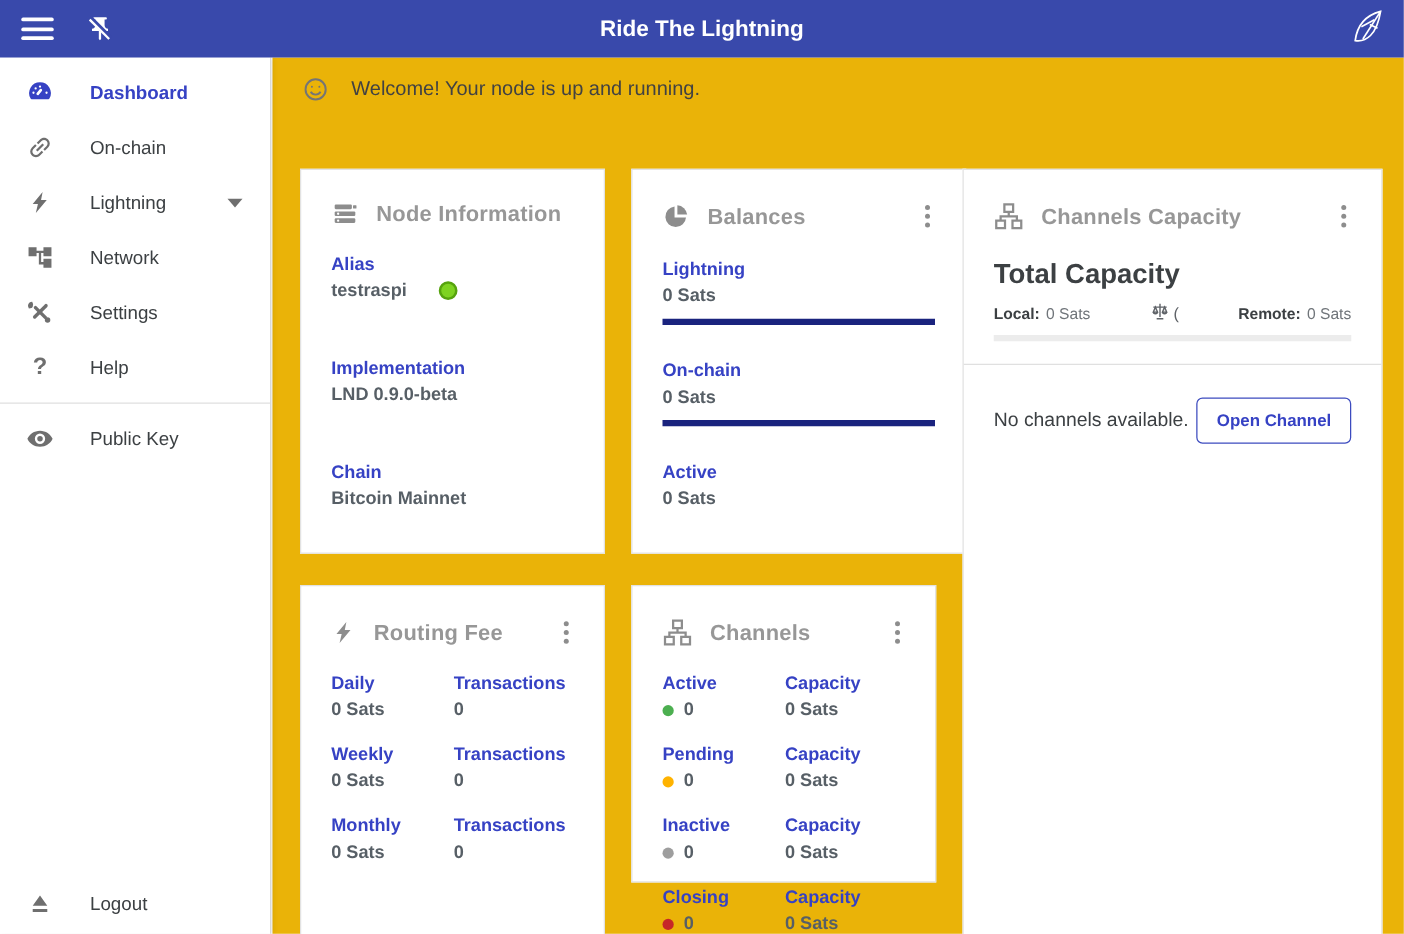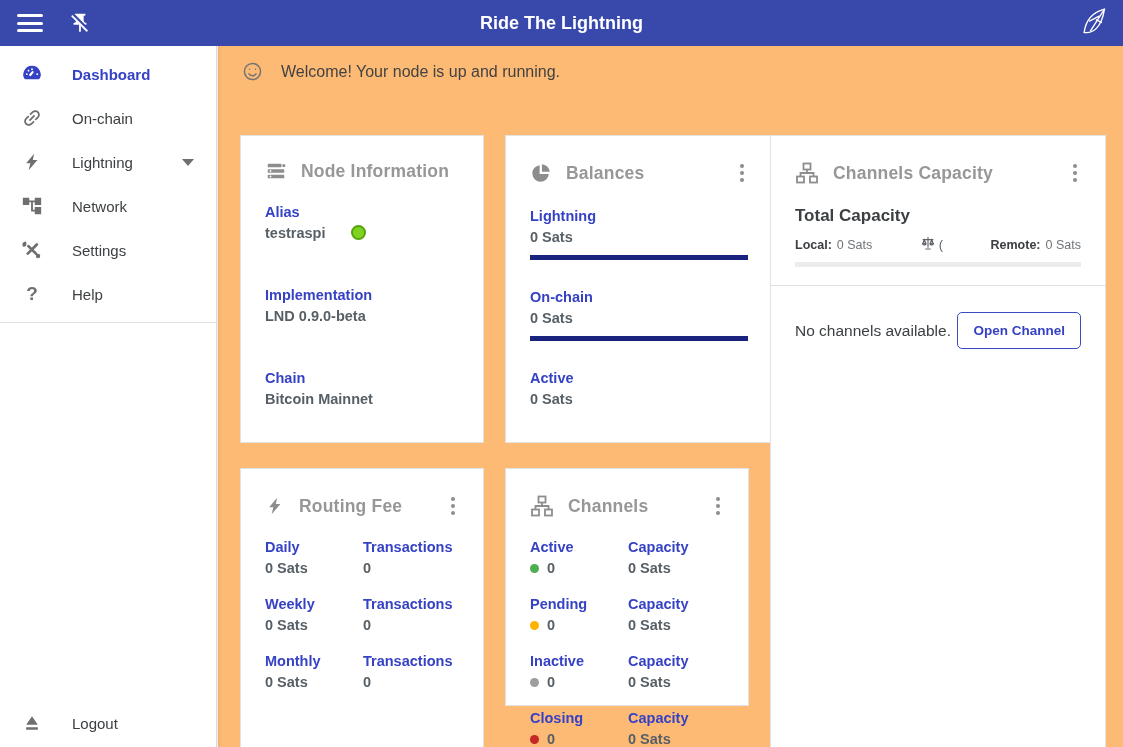--- a/index.html
+++ b/index.html
@@ -27,21 +27,21 @@
   .nav-item.active { color:#3642c4; font-weight:700; }
   .nav-item.active .nav-ic { color:#3642c4; }
   .nav-caret { margin-left:auto; margin-right:22px; width:0; height:0;
                border-left:6px solid transparent; border-right:6px solid transparent;
                border-top:7px solid #6f6f6f; }
   .side-divider { height:1px; background:#e0e0e0; margin:6px 0; }
   .logout-item { position:absolute; left:0; bottom:2px; width:100%; }
   .helpq { font-size:19px; font-weight:700; color:#6f6f6f; }
 
   
-  .main { position:absolute; left:218px; top:46px; width:905px; height:701px; background:#fdba74; }
+  .main { position:absolute; left:218px; top:46px; width:905px; height:701px; background:#eab308; }
   .welcome { position:absolute; left:24px; top:15px; display:flex; align-items:center;
              color:#424242; font-size:16px; }
   .welcome .smiley { margin-right:18px; display:flex; }
 
   .card { position:absolute; background:#fff; border:1px solid #e2e2e2; border-radius:0;margin-top:40px; }
   .card-head { display:flex; align-items:center; padding:24px 24px 0 24px; color:#979797; }
   .card-head .cicon { margin-right:14px; display:flex; color:#8d8d8d; }
   .card-title { font-size:17.5px; font-weight:700; letter-spacing:.2px; }
   .kebab { margin-left:auto; display:flex; flex-direction:column; gap:3px; cursor:pointer; padding:4px; }
   .kebab i { width:4px; height:4px; border-radius:50%; background:#8d8d8d; }
@@ -59,21 +59,21 @@
   .node-block { margin-bottom:46px; }
   .alias-line { display:flex; align-items:center; }
   .alias-dot { width:15px; height:15px; border-radius:50%; background:#7ed321;
                border:2px solid #56a30e; margin-left:26px; margin-top:4px; }
 
   .bal-body { padding:22px 24px 0 24px; }
   .bal-row { margin-bottom:29px; }
   .bal-bar { height:5px; background:#1a237e; margin-top:10px; }
 
   .cap-sub { padding:20px 24px 0 24px; }
-  .cap-heading { color:#3c4043; font-size:17px; font-weight:700; }
+  .cap-heading { color:#3c4043; font-size:22px; font-weight:700; }
   .cap-line { display:flex; align-items:center; margin-top:9px; font-size:12.5px; color:#70757a; }
   .cap-line b { color:#3c4043; font-weight:700; margin-right:5px; }
   .cap-mid { margin:0 auto; display:flex; align-items:center; color:#5f6368; }
   .cap-paren { margin-left:3px; font-size:13px; color:#5f6368; }
   .cap-bar { height:5px; background:#ececec; margin-top:8px; }
   .cap-divider { height:1px; background:#e0e0e0; margin-top:18px; }
   .cap-empty-row { display:flex; align-items:center; padding:26px 24px 0 24px; }
   .cap-empty-text { color:#3c4043; font-size:15.5px; }
   .open-btn { margin-left:auto; height:37px; padding:0 15px; background:#fff;
               border:1px solid #3c4bbf; border-radius:5px; color:#3642c4;
@@ -177,20 +177,29 @@
 
   <div class="nav-item">
     <span class="nav-ic">
         <span class="helpq">?</span>
       </span>
     <span class="nav-label">Help</span>
   </div>
 
   <div class="side-divider"></div>
 
+  <div class="nav-item">
+    <span class="nav-ic">
+      <svg width="22" height="22" viewBox="0 0 24 24" fill="currentColor">
+        <path d="M12 5C7 5 2.7 8.1 1 12c1.7 3.9 6 7 11 7s9.3-3.1 11-7c-1.7-3.9-6-7-11-7zm0 11.5a4.5 4.5 0 1 1 0-9 4.5 4.5 0 0 1 0 9z"></path>
+        <circle cx="12" cy="12" r="2.4"></circle>
+      </svg>
+    </span>
+    <span class="nav-label">Public Key</span>
+  </div>
 
   <div class="nav-item logout-item">
     <span class="nav-ic">
       <svg width="20" height="20" viewBox="0 0 24 24" fill="currentColor">
         <path d="M5 17h14v3H5zM12 4 5 14h14L12 4z"></path>
       </svg>
     </span>
     <span class="nav-label">Logout</span>
   </div>
 </div>

